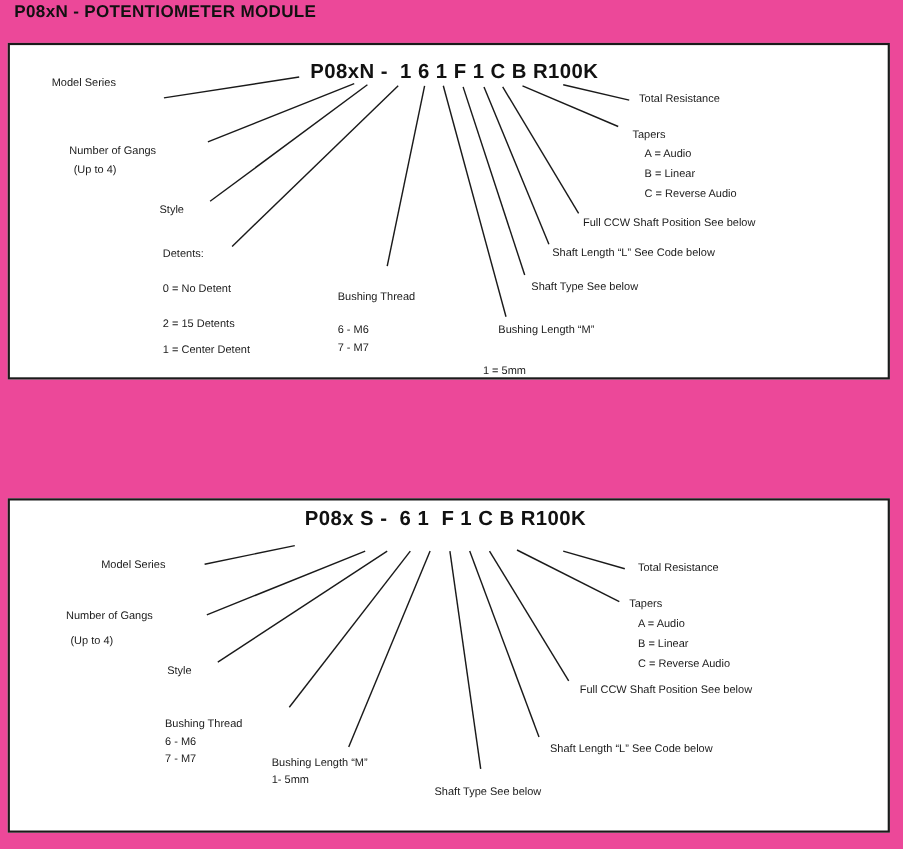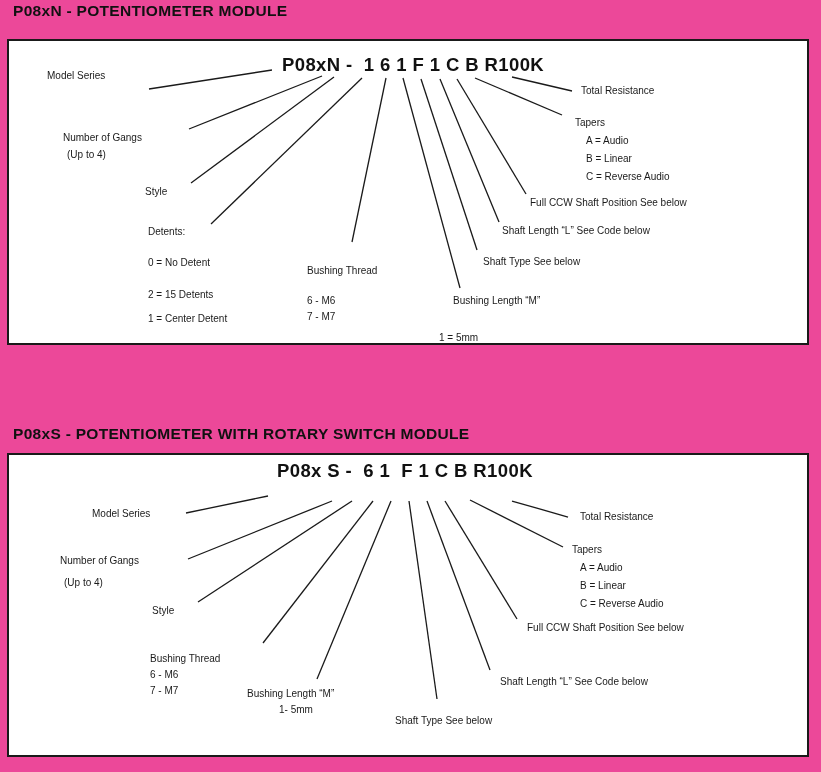--- a/index.html
+++ b/index.html
@@ -25,21 +25,20 @@
 </style>
 </head>
 <body>
 
 <div class="page">
 
   <div class="title" style="left:13px;top:2px;">P08xN - POTENTIOMETER MODULE</div>
 
   <div class="frame" style="left:7px;top:39px;width:802px;height:306px;"></div>
 
-  <div class="title" style="left:13px;top:425px;">P08xS - POTENTIOMETER WITH ROTARY SWITCH MODULE</div>
 
   <div class="frame" style="left:7px;top:453px;width:802px;height:304px;"></div>
 
   <svg class="leads" width="821" height="772" viewBox="0 0 821 772">
     <g stroke="#1a1a1a" stroke-width="1.3" fill="none">
 
       <line x1="272" y1="70" x2="149" y2="89"></line>
       <line x1="322" y1="76" x2="189" y2="129"></line>
       <line x1="334" y1="77" x2="191" y2="183"></line>
       <line x1="362" y1="78" x2="211" y2="224"></line>
@@ -91,21 +90,21 @@
   <div class="pn" style="left:277px;top:460px;">P08x S -  6 1  F 1 C B R100K</div>
 
   <div class="lbl" style="left:92px;top:507px;">Model Series</div>
   <div class="lbl" style="left:60px;top:554px;">Number of Gangs</div>
   <div class="lbl" style="left:64px;top:576px;">(Up to 4)</div>
   <div class="lbl" style="left:152px;top:604px;">Style</div>
   <div class="lbl" style="left:150px;top:652px;">Bushing Thread</div>
   <div class="lbl" style="left:150px;top:668px;">6 - M6</div>
   <div class="lbl" style="left:150px;top:684px;">7 - M7</div>
   <div class="lbl" style="left:247px;top:687px;">Bushing Length “M”</div>
-  <div class="lbl" style="left:247px;top:703px;margin-left:32px;">1- 5mm</div>
+  <div class="lbl" style="left:247px;top:703px;">1- 5mm</div>
   <div class="lbl" style="left:395px;top:714px;">Shaft Type See below</div>
   <div class="lbl" style="left:500px;top:675px;">Shaft Length “L” See Code below</div>
   <div class="lbl" style="left:527px;top:621px;">Full CCW Shaft Position See below</div>
   <div class="lbl" style="left:572px;top:543px;">Tapers</div>
   <div class="lbl" style="left:580px;top:561px;">A = Audio</div>
   <div class="lbl" style="left:580px;top:579px;">B = Linear</div>
   <div class="lbl" style="left:580px;top:597px;">C = Reverse Audio</div>
   <div class="lbl" style="left:580px;top:510px;">Total Resistance</div>
 
 </div>

